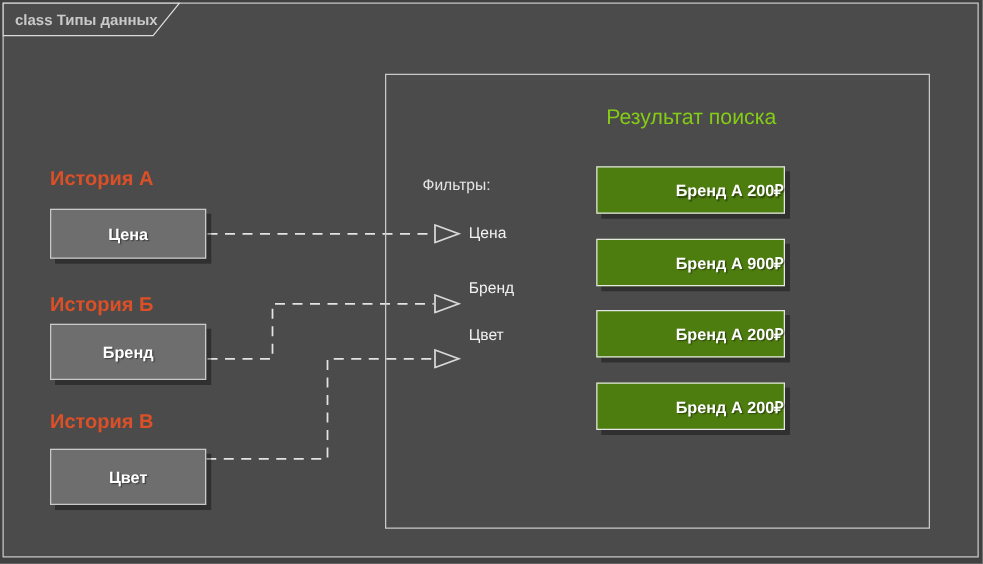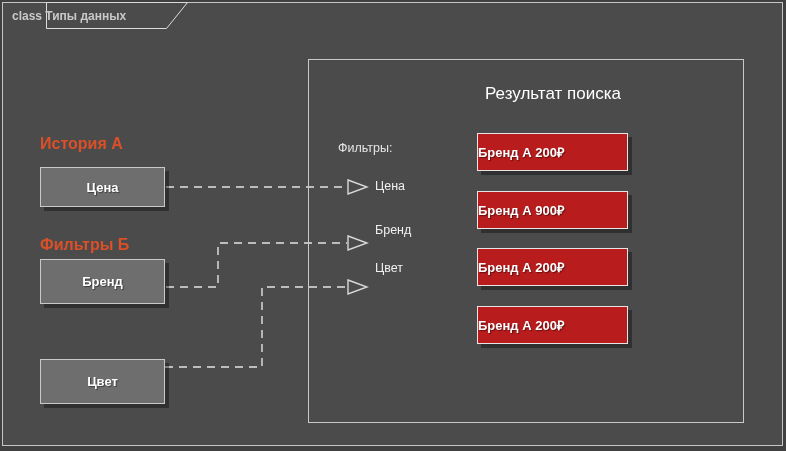--- a/index.html
+++ b/index.html
@@ -6,21 +6,21 @@
   .screen{
     position:relative;width:786px;height:451px;overflow:hidden;
     background:#404040;
     font-family:"Liberation Sans",sans-serif;
     -webkit-font-smoothing:antialiased;
   }
   .frame{
     position:absolute;left:2px;top:2px;width:781px;height:444px;
     box-sizing:border-box;border:1px solid #C6C6C6;background:#4B4B4B;
   }
-  .tab{position:absolute;left:2px;top:2px;width:150px;height:28px;padding-left:44px;}
+  .tab{position:absolute;left:2px;top:2px;width:150px;height:28px;}
   .tab-label{
     position:absolute;left:10px;top:7px;
     font-size:12px;font-weight:bold;color:#C9C9C9;white-space:nowrap;
   }
   .story-label{
     position:absolute;width:125px;text-align:left;
     font-size:16px;font-weight:bold;color:#DC5028;white-space:nowrap;
   }
   .node-box{
     position:absolute;left:40px;width:125px;height:41px;box-sizing:border-box;
@@ -31,36 +31,36 @@
   .node-box span{
     font-size:13px;font-weight:bold;color:#FFFFFF;
     text-shadow:1px 1px 1px rgba(0,0,0,0.45);
   }
   .big-box{
     position:absolute;left:308px;top:59px;width:436px;height:364px;
     box-sizing:border-box;border:1px solid #C9C9C9;background:transparent;
   }
   .panel-title{
     position:absolute;left:453px;top:84px;width:200px;text-align:center;
-    font-size:17px;color:#ffffff;white-space:nowrap;
+    font-size:17px;color:#84cc16;white-space:nowrap;
   }
   .filters-label{
     position:absolute;left:338px;top:141px;
     font-size:12.5px;color:#e5e5e5;white-space:nowrap;
   }
   .filter-item-label{
     position:absolute;left:375px;
     font-size:12.5px;color:#F0F0F0;white-space:nowrap;
   }
   .tri{position:absolute;width:22px;height:16px;}
   .result-box{
     position:absolute;left:477px;width:151px;height:38px;box-sizing:border-box;
-    background:#b91c1c;border:1px solid #E6E6E6;
+    background:#4d7c0f;border:1px solid #E6E6E6;
     box-shadow:4px 4px 0 rgba(0,0,0,0.35);
-    display:flex;align-items:center;justify-content:flex-start;
+    display:flex;align-items:center;justify-content:flex-end;
   }
   .result-box span{
     font-size:13px;font-weight:bold;color:#FFFFFF;
     text-shadow:1px 1px 1px rgba(0,0,0,0.45);
   }
   .connectors{position:absolute;left:0;top:0;pointer-events:none;}
 </style>
 </head>
 <body>
 
@@ -79,25 +79,26 @@
     <polyline points="166,187 347,187" fill="none" stroke="#E3E3E3" stroke-width="1.4" stroke-dasharray="8 6"></polyline>
     <polyline points="166,287 218,287 218,243 347,243" fill="none" stroke="#E3E3E3" stroke-width="1.4" stroke-dasharray="8 6"></polyline>
     <polyline points="165,367 262,367 262,287 347,287" fill="none" stroke="#E3E3E3" stroke-width="1.4" stroke-dasharray="8 6"></polyline>
   </svg>
 
   <div class="story-label" style="left:40px;top:135px;">История А</div>
   <div class="node-box" style="top:167px;height:40px;">
     <span>Цена</span>
   </div>
 
-  <div class="story-label" style="left:40px;top:236px;">Фильтры Б</div>
+  <div class="story-label" style="left:40px;top:236px;">История Б</div>
   <div class="node-box" style="top:259px;height:45px;">
     <span>Бренд</span>
   </div>
 
+  <div class="story-label" style="left:40px;top:329px;">История В</div>
   <div class="node-box" style="top:359px;height:45px;">
     <span>Цвет</span>
   </div>
 
   <div class="big-box"></div>
   <div class="panel-title">Результат поиска</div>
   <div class="filters-label">Фильтры:</div>
 
   <svg class="tri" style="left:347px;top:179px;">
     <polygon points="1,1 20,8 1,15" fill="#4B4B4B" stroke="#D8D8D8" stroke-width="1.4"></polygon>

